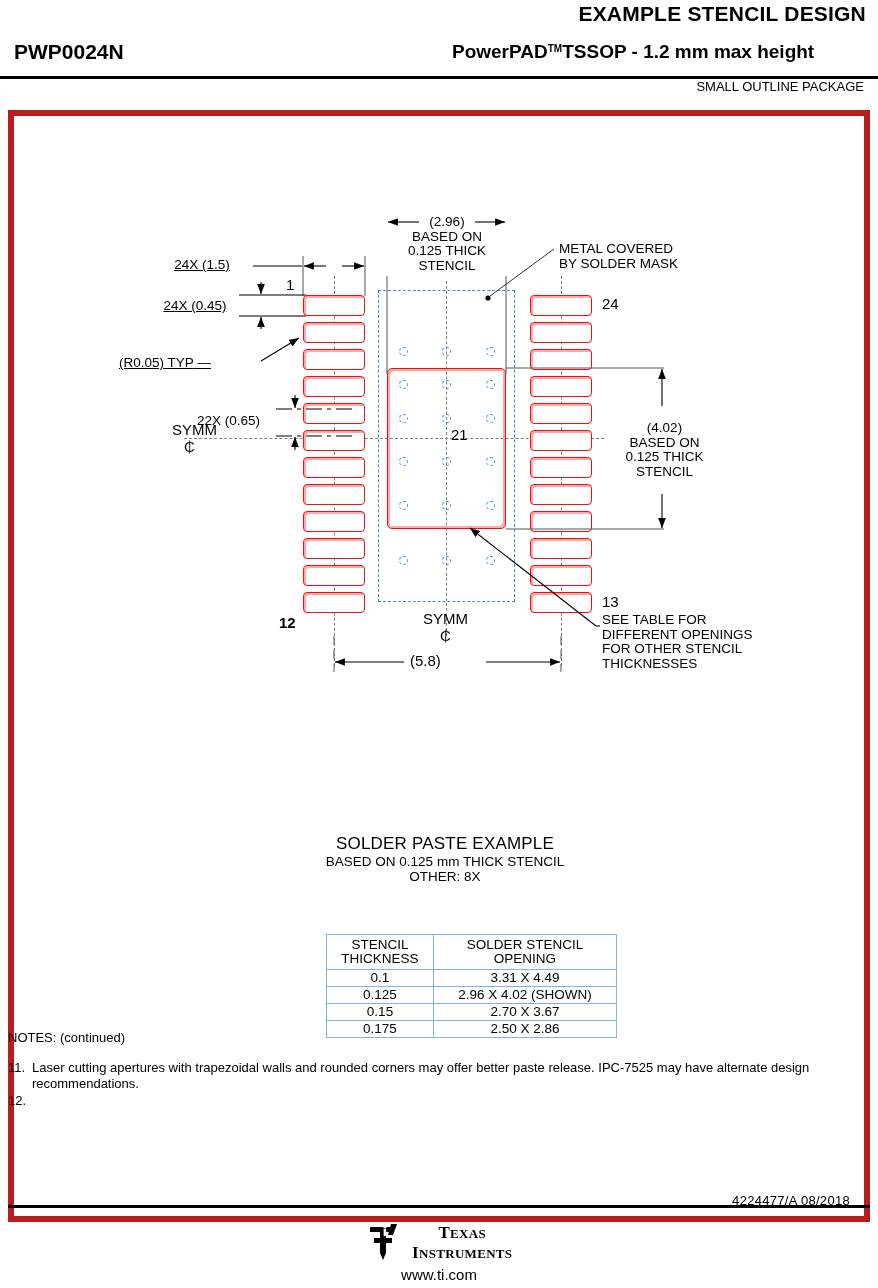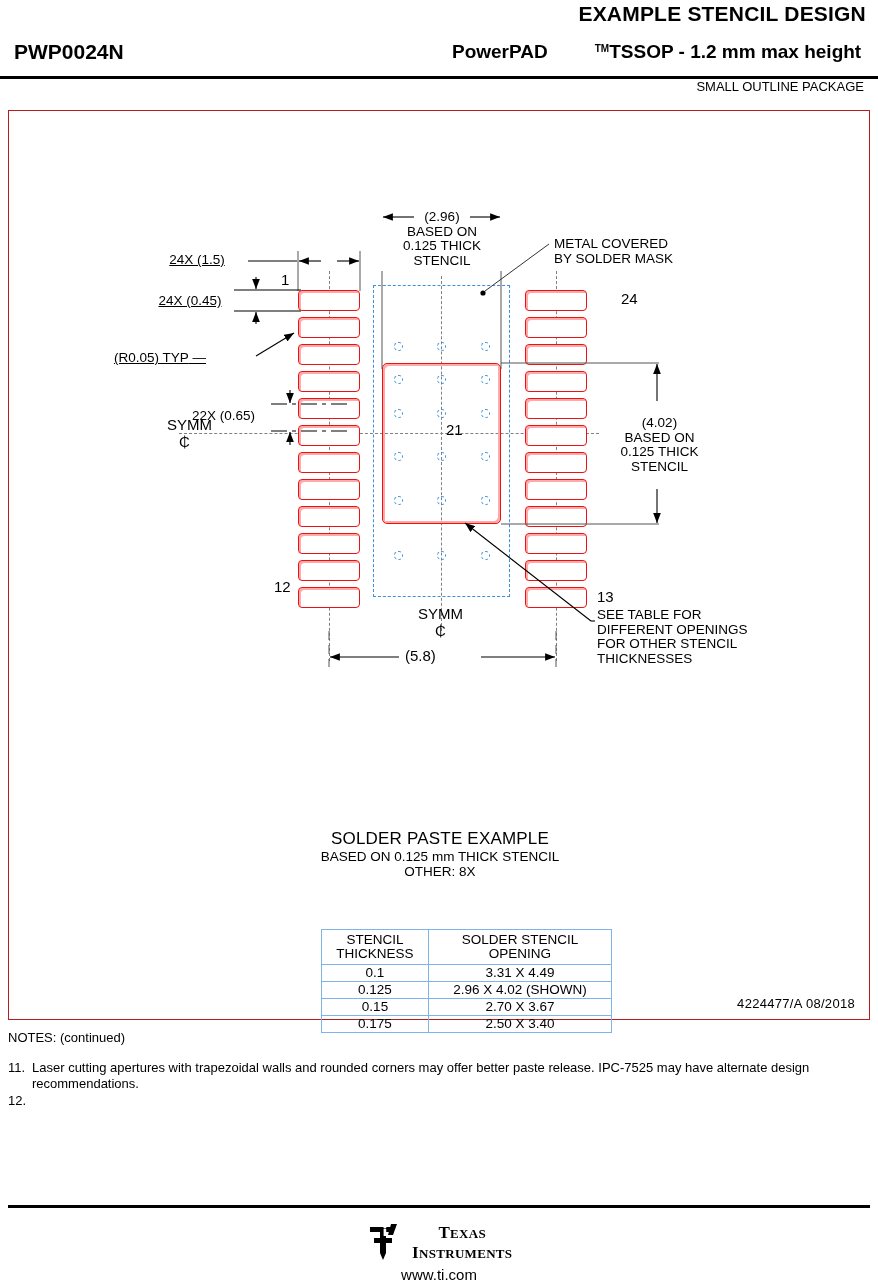--- a/index.html
+++ b/index.html
@@ -3,25 +3,25 @@
 <meta charset="utf-8">
 <style>
   html,body{margin:0;padding:0;background:#fff;}
   body{width:878px;height:1288px;position:relative;
        font-family:"Liberation Sans","DejaVu Sans",sans-serif;color:#000;}
   .abs{position:absolute;}
   
   #hdr-title{top:2px;right:12px;font-size:21px;font-weight:bold;letter-spacing:.2px;}
   #hdr-part{top:40px;left:14px;font-size:21px;font-weight:bold;}
   #hdr-desc{top:41px;left:452px;font-size:19px;font-weight:bold;white-space:nowrap;}
-  #hdr-desc .tm{font-size:10px;vertical-align:6px;font-weight:bold;margin-left:47px;}
+  #hdr-desc .tm{font-size:10px;vertical-align:6px;font-weight:bold;}
   #hdr-rule{top:76px;left:0;width:878px;height:0;border-top:3px solid #000;}
   #hdr-sub{top:79px;right:14px;font-size:13px;}
   
-  #frame{top:110px;left:8px;width:862px;height:910px;border:1px solid #b91c1c;box-sizing:border-box;}
+  #frame{top:110px;left:8px;width:862px;height:1112px;border:6px solid #b91c1c;box-sizing:border-box;}
   #docnum{bottom:8px;right:14px;font-size:13px;letter-spacing:.3px;}
   
   .pad{position:absolute;width:62px;height:21px;box-sizing:border-box;
        border:1.4px solid #ee1111;border-radius:4px;background:#fff;
        box-shadow:inset 2.5px 2.5px 0 -0.5px #ffaaaa;}
   .dash-v{position:absolute;width:0;border-left:1.4px dashed #808080;}
   .dash-h{position:absolute;height:0;border-top:1.4px dashed #808080;}
   .bluedash{position:absolute;box-sizing:border-box;border:1.5px dashed #3d8fdd;}
   .thermal{position:absolute;box-sizing:border-box;border:1.6px solid #ee1111;border-radius:5px;
            box-shadow:inset 2.5px 2.5px 0 -0.5px #ffaaaa, inset -2.5px -2.5px 0 -0.5px #ffaaaa;}
@@ -221,23 +221,23 @@
     <span>THICKNESSES</span>
   </div>
 
   <div class="lbl big" style="left:158px;top:307px;">SYMM</div>
   <div class="sym" style="left:170px;top:322px;">₵</div>
 
   <div class="lbl big" style="left:409px;top:496px;">SYMM</div>
   <div class="sym" style="left:426px;top:511px;">₵</div>
 
   <div class="lbl big" style="left:272px;top:162px;">1</div>
-  <div class="lbl big" style="left:265px;top:469px;">12</div>
+  <div class="lbl big" style="left:265px;top:500px;font-weight:bold;">12</div>
   <div class="lbl big" style="left:588px;top:479px;">13</div>
-  <div class="lbl big" style="left:612px;top:181px;">24</div>
+  <div class="lbl big" style="left:588px;top:181px;">24</div>
   <div class="lbl big" style="left:437px;top:312px;">21</div>
 
   <div class="abs" id="caption">
     <div class="t1">SOLDER PASTE EXAMPLE</div>
     <div class="t2">BASED ON 0.125 mm THICK STENCIL</div>
     <div class="t3">OTHER: 8X</div>
   </div>
 
   <table id="tbl">
     <thead>
@@ -260,21 +260,21 @@
       <tr>
         <td>0.125</td>
         <td>2.96 X 4.02 (SHOWN)</td>
       </tr>
       <tr>
         <td>0.15</td>
         <td>2.70 X 3.67</td>
       </tr>
       <tr>
         <td>0.175</td>
-        <td>2.50 X 3.40</td>
+        <td>2.50 X 2.86</td>
       </tr>
     </tbody>
   </table>
 
   <div class="abs" id="docnum">4224477/A   08/2018</div>
 </div>
 
 <div class="abs" id="notes">
   <div class="nhead">NOTES: (continued)</div>
   <ol>

